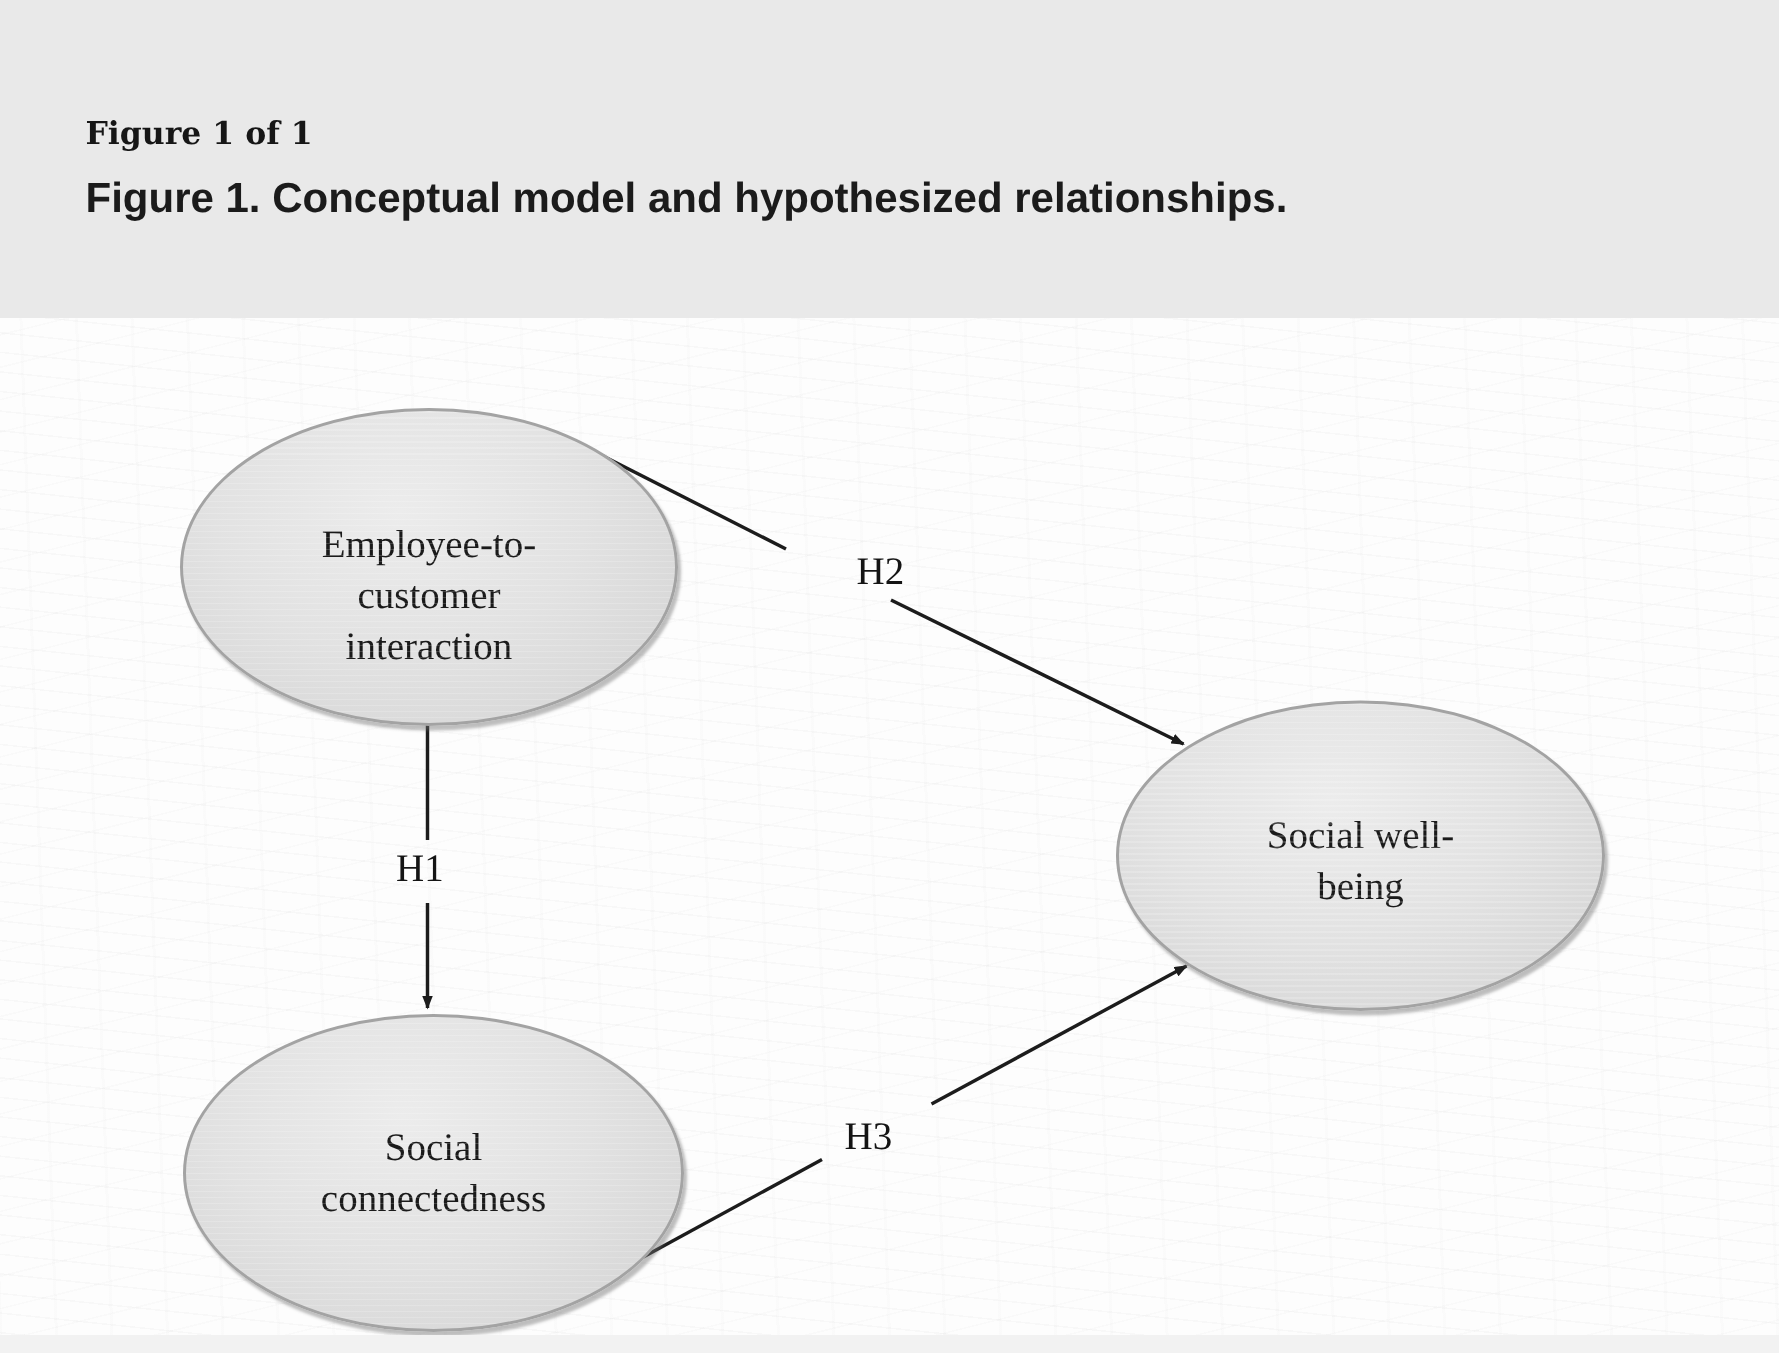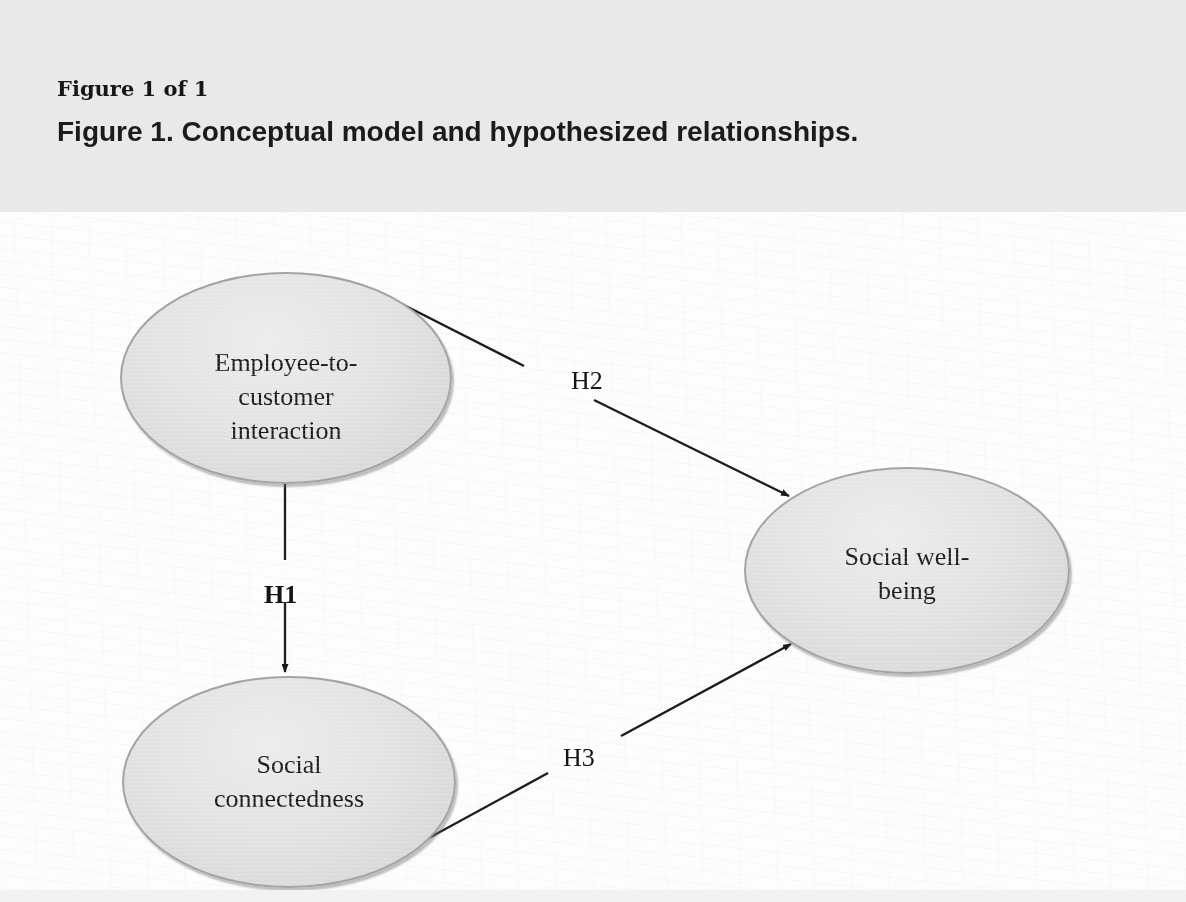--- a/index.html
+++ b/index.html
@@ -99,21 +99,21 @@
     font-family: "Liberation Serif", "DejaVu Serif", serif;
     font-size: 26px;
     color: #141414;
   }
   .label-h1 { left: 264px; top: 352px; }
   .label-h2 { left: 543px; top: 355px; }
   .label-h3 { left: 563px; top: 531px; text-align: right; }
   .label-h2 { top: 354px; }
   .label-h2 { left: 543px; top: 354px; margin-left: 28px; }
   
-  .label-h1 { left: 264px; top: 368px; font-weight: bold; }
+  .label-h1 { left: 264px; top: 352px; }
   .label-h2 { left: 543px; top: 154px; }
   .label-h3 { left: 563px; top: 531px; }
 </style>
 </head>
 <body>
 
 <div class="screen">
 
   <header class="figure-header">
     <div class="figure-counter">Figure 1 of 1</div>

